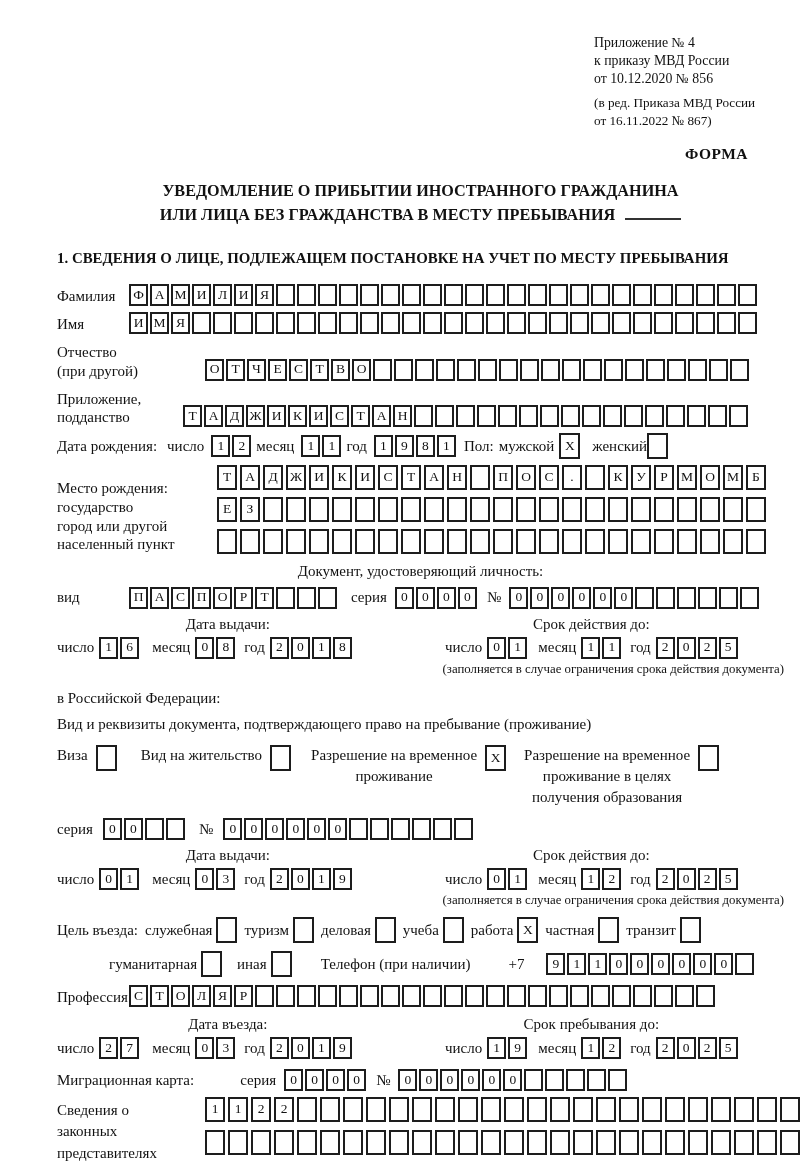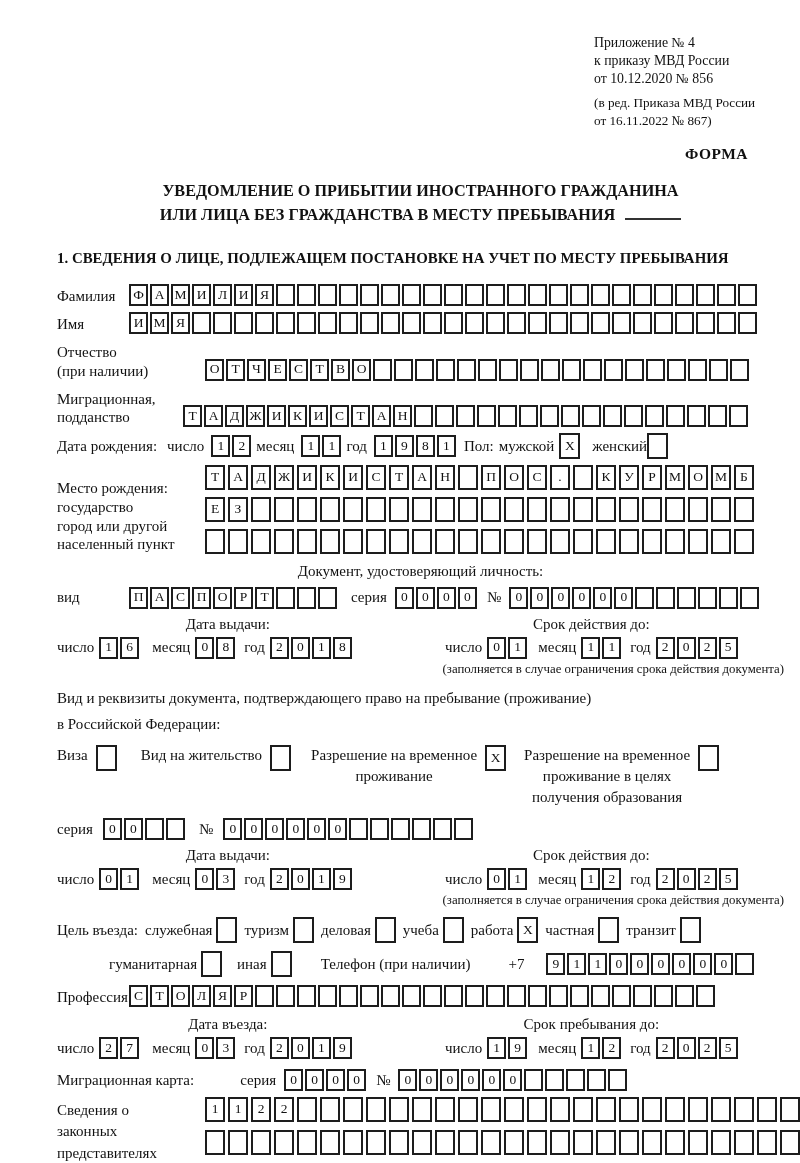--- a/index.html
+++ b/index.html
@@ -143,21 +143,21 @@
       <span class="cell"></span>
       <span class="cell"></span>
       <span class="cell"></span>
       <span class="cell"></span>
     </div>
 </div>
 
 <div class="row">
   <div class="lbl w148">
     <div>Отчество</div>
-    <div>(при наличии)</div>
+    <div>(при другой)</div>
   </div>
   <div class="cells">
       <span class="cell">О</span>
       <span class="cell">Т</span>
       <span class="cell">Ч</span>
       <span class="cell">Е</span>
       <span class="cell">С</span>
       <span class="cell">Т</span>
       <span class="cell">В</span>
       <span class="cell">О</span>
@@ -177,21 +177,21 @@
       <span class="cell"></span>
       <span class="cell"></span>
       <span class="cell"></span>
       <span class="cell"></span>
       <span class="cell"></span>
     </div>
 </div>
 
 <div class="row">
   <div class="lbl w126">
-    <div>Миграционная,</div>
+    <div>Приложение,</div>
     <div>подданство</div>
   </div>
   <div class="cells">
       <span class="cell">Т</span>
       <span class="cell">А</span>
       <span class="cell">Д</span>
       <span class="cell">Ж</span>
       <span class="cell">И</span>
       <span class="cell">К</span>
       <span class="cell">И</span>
@@ -243,21 +243,21 @@
   <span style="margin-left:5px;margin-right:5px;">мужской</span>
   <div class="cells cb">
       <span class="cell">X</span>
     </div>
   <span style="margin-left:12px;">женский</span>
   <div class="cells cb">
       <span class="cell"></span>
     </div>
 </div>
 
-<div class="row" style="margin-top:6px;margin-bottom:2px;">
+<div class="row" style="margin-top:6px;margin-bottom:2px;gap:12px;">
   <div class="lbl w148" style="padding-top:1px;">
     <div>Место рождения:</div>
     <div>государство</div>
     <div>город или другой</div>
     <div>населенный пункт</div>
   </div>
   <div>
     <div class="cells wide" style="margin-bottom:7px;">
         <span class="cell">Т</span>
         <span class="cell">А</span>
@@ -421,22 +421,22 @@
           <span class="cell">0</span>
           <span class="cell">2</span>
           <span class="cell">5</span>
         </div>
     </div>
   </div>
 </div>
 <div class="note-right">(заполняется в случае ограничения срока действия документа)</div>
 
 <div style="line-height:26px;">
+  <div>в Российской Федерации:</div>
   <div>Вид и реквизиты документа, подтверждающего право на пребывание (проживание)</div>
-  <div>в Российской Федерации:</div>
 </div>
 
 <div class="permits">
   <div class="opt">
     <div class="txt">Виза</div>
     <div class="cells cb">
         <span class="cell"></span>
       </div>
   </div>
   <div class="opt" style="margin-left:10px;">

